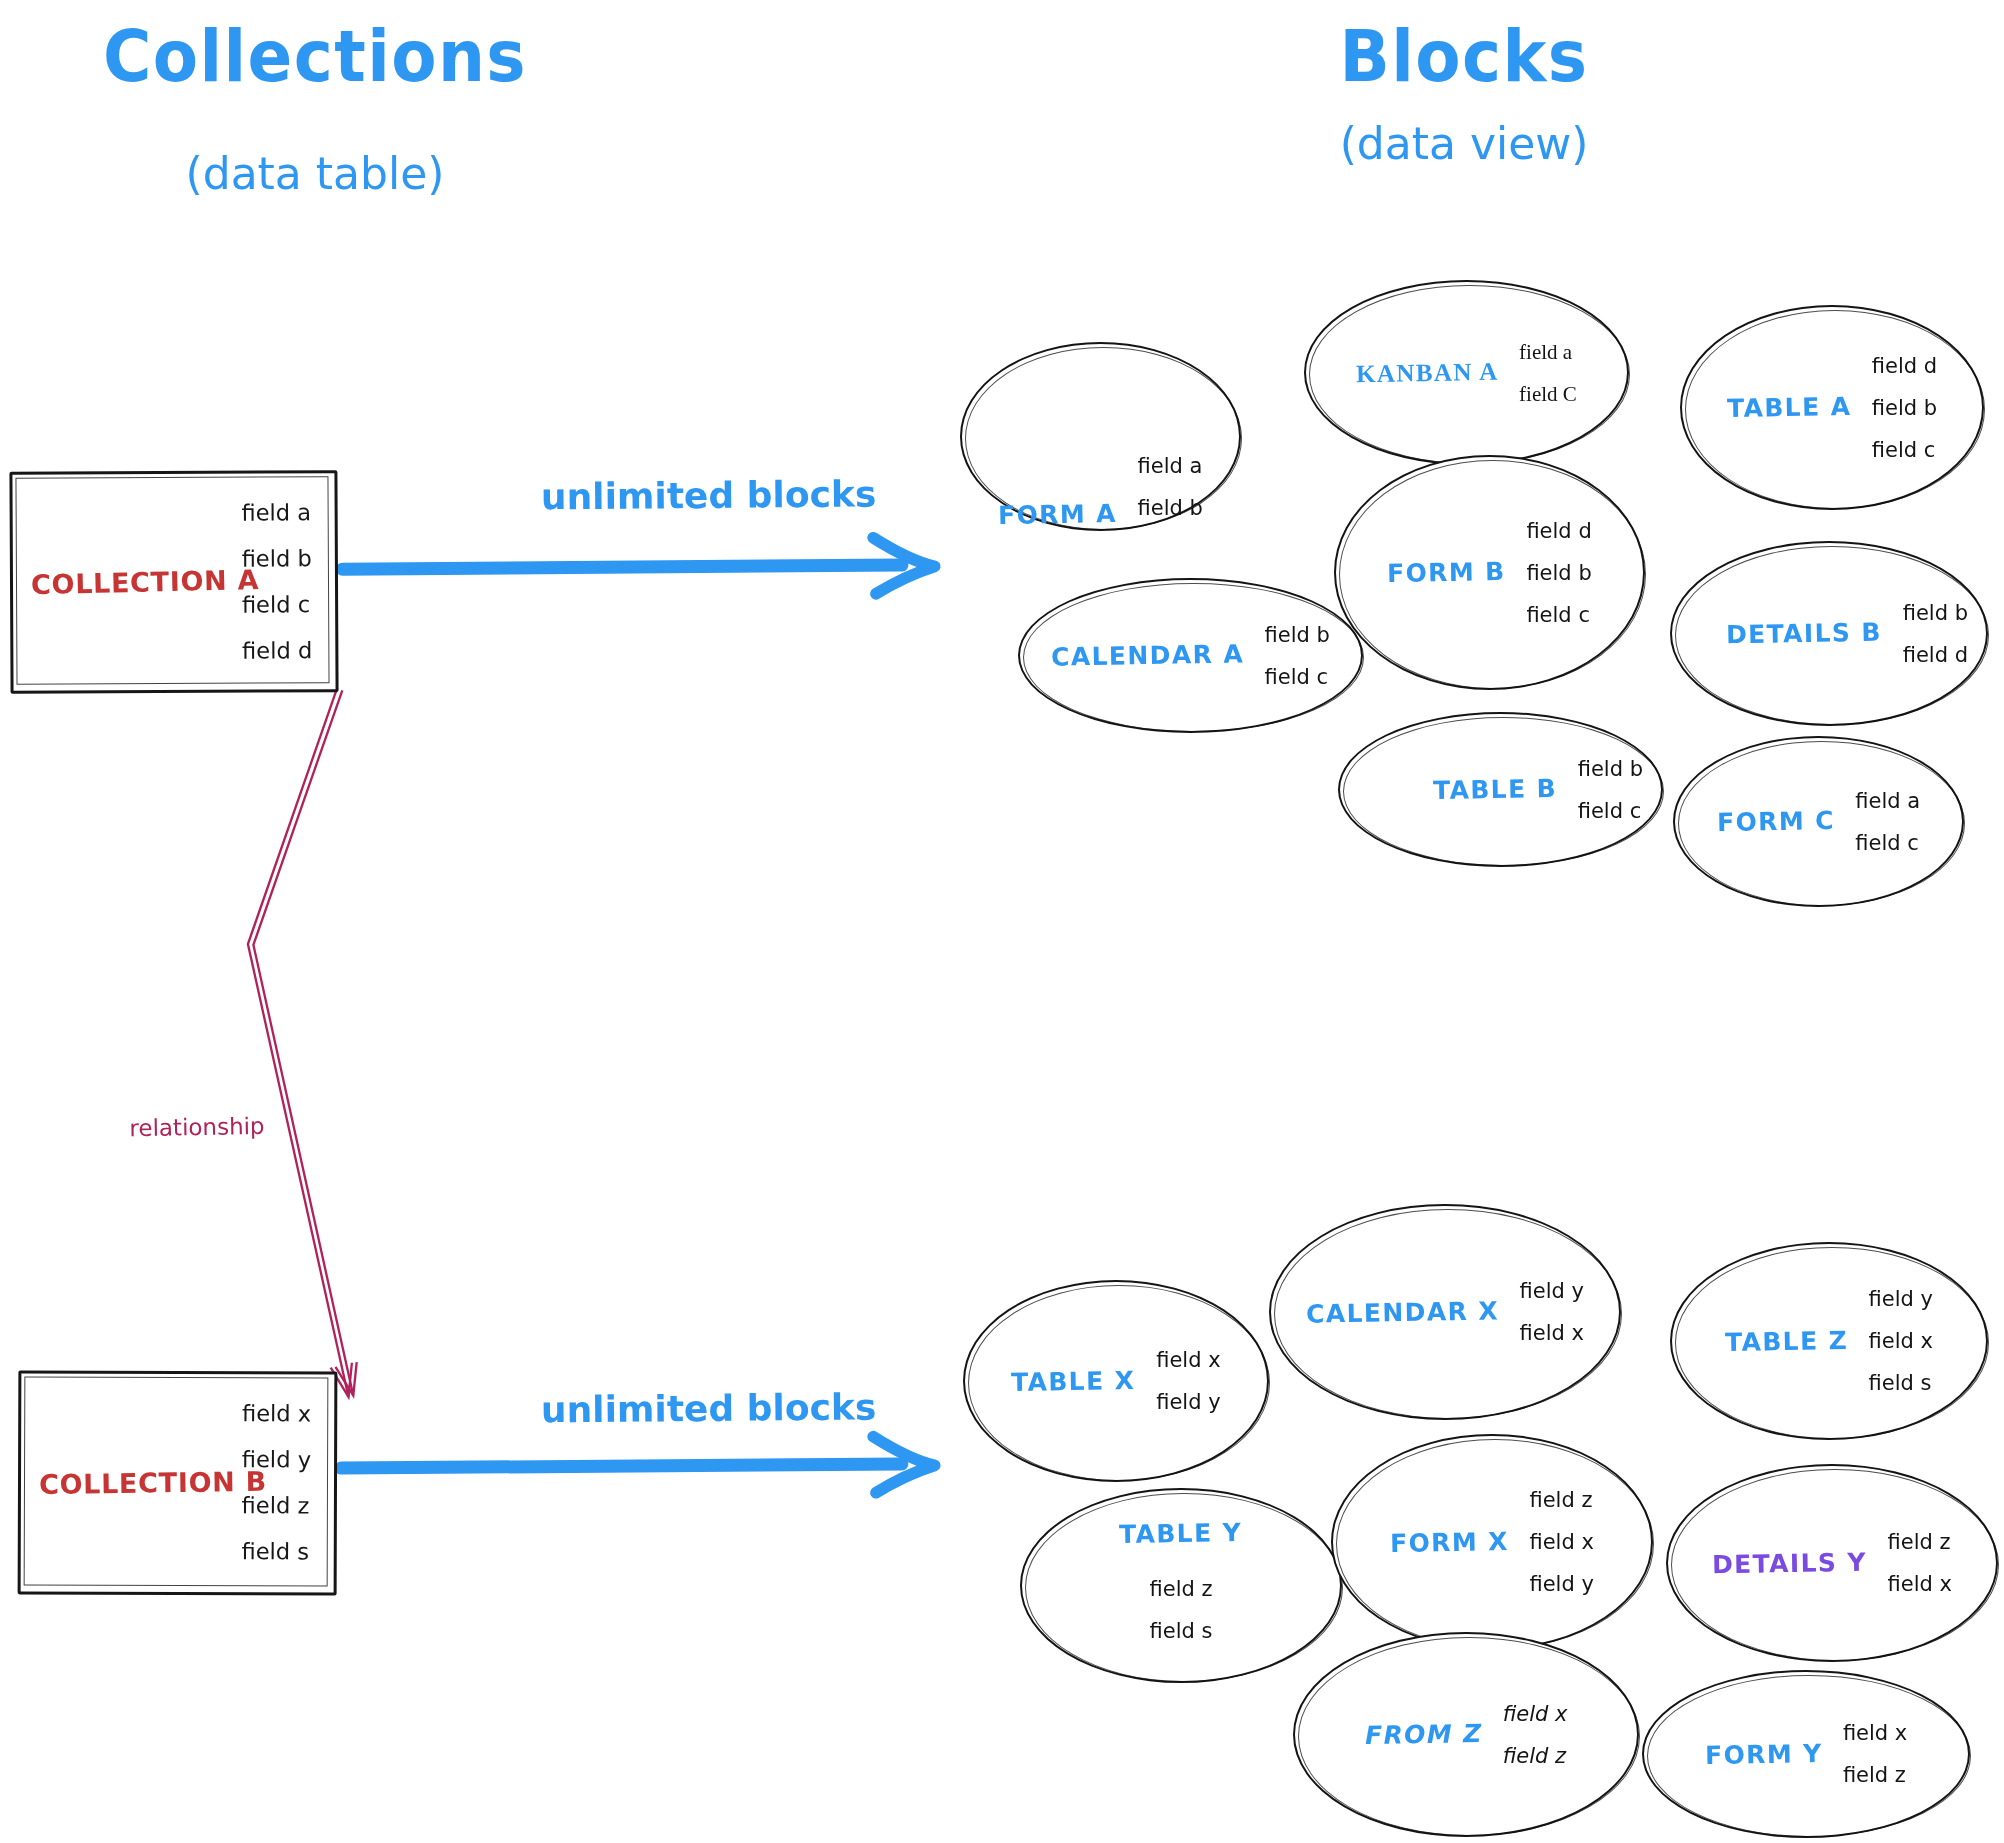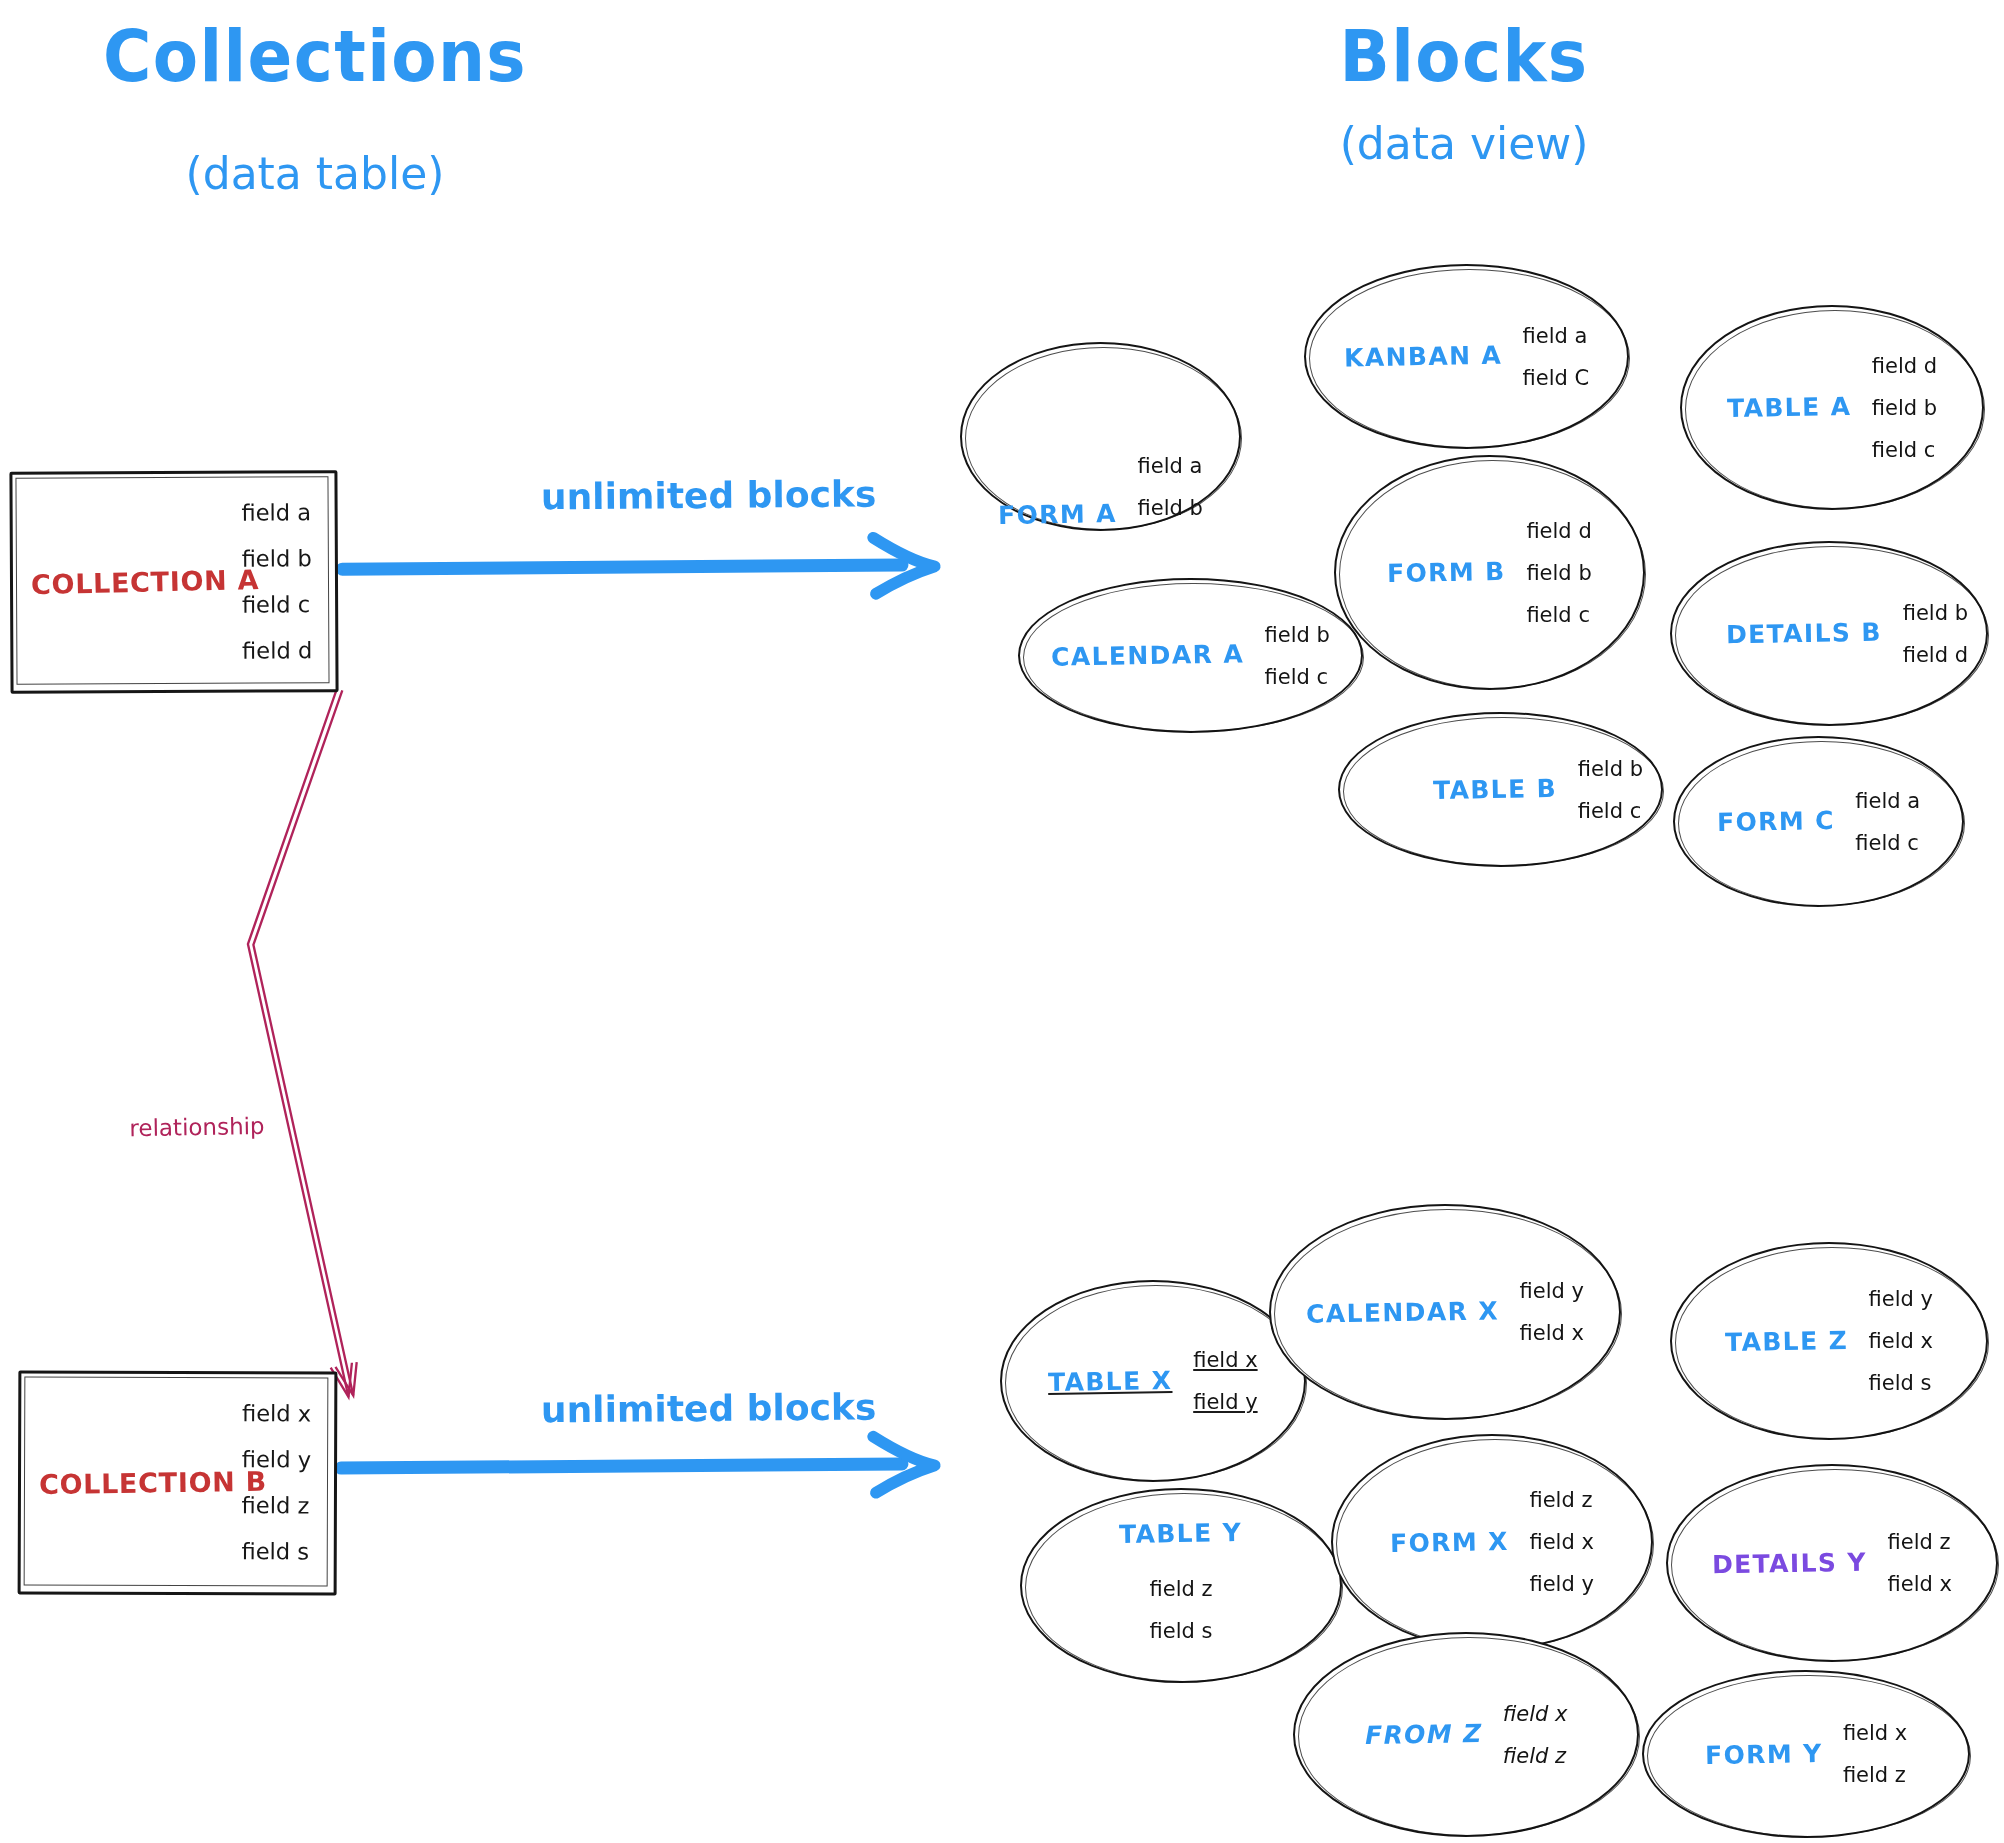--- a/index.html
+++ b/index.html
@@ -27,29 +27,29 @@
   
   .ellipse{position:absolute;border:2.7px solid #141414;border-radius:50%;background:#fff;
            display:flex;align-items:center;justify-content:center;gap:20.5px;padding:0 18px;box-sizing:border-box;}
   .ellipse::before{content:"";position:absolute;inset:2.7px -2.7px -1.4px 2.7px;border:1.4px solid rgba(18,18,18,.75);border-radius:50%;pointer-events:none;}
   .bname{font-size:25px;font-weight:600;letter-spacing:1.4px;color:var(--blue);white-space:nowrap;flex-shrink:0;transform:rotate(-1deg);}
   .bfields{font-size:21px;line-height:42px;color:#141414;text-align:left;}
   .bfields span{display:block;}
 
   
   .e1{left:960px;top:342px;width:281px;height:189px;align-items:flex-end;}
-  .e2{left:1304px;top:264px;width:325px;height:185px;}
+  .e2{left:1304px;top:280px;width:325px;height:185px;font-family:Liberation Serif, serif;}
   .e3{left:1680px;top:305px;width:304px;height:205px;}
   .e4{left:1334px;top:455px;width:311px;height:235px;}
   .e5{left:1018px;top:578px;width:345px;height:155px;}
   .e6{left:1338px;top:712px;width:325px;height:155px;justify-content:flex-end;}
   .e7{left:1670px;top:541px;width:318px;height:185px;justify-content:flex-end;}
   .e8{left:1673px;top:736px;width:291px;height:171px;}
   
-  .e9{left:1000px;top:1280px;width:306px;height:202px;text-decoration:underline;}
+  .e9{left:963px;top:1280px;width:306px;height:202px;}
   .e10{left:1269px;top:1204px;width:352px;height:216px;}
   .e11{left:1670px;top:1242px;width:318px;height:198px;}
   .e12{left:1020px;top:1488px;width:322px;height:195px;flex-direction:column;}
   .e13{left:1331px;top:1434px;width:322px;height:216px;}
   .e14{left:1666px;top:1464px;width:332px;height:198px;}
   .e15{left:1293px;top:1632px;width:346px;height:205px;font-style:italic;}
   .e16{left:1642px;top:1670px;width:328px;height:168px;}
   .e14 .bname{color:var(--purple);}
 
   

